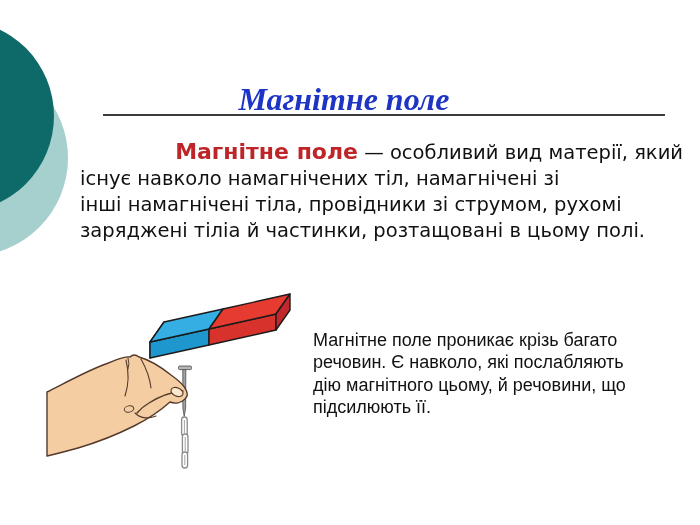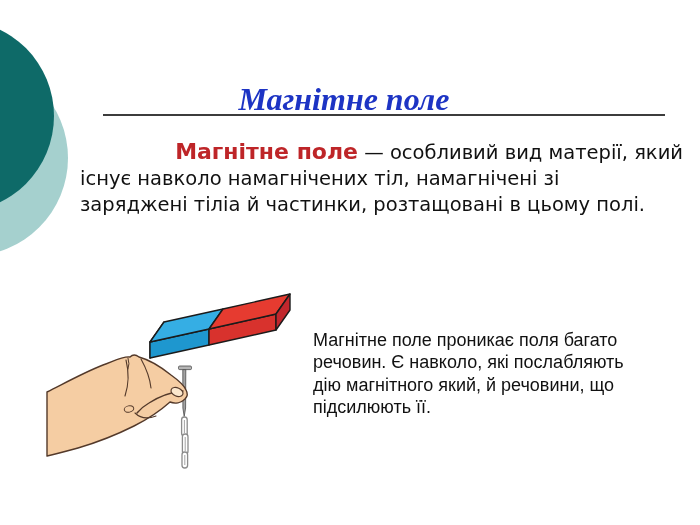--- a/index.html
+++ b/index.html
@@ -41,20 +41,21 @@
 
   <h1 class="slide-title" style="color: rgb(29, 52, 196);">Магнітне поле</h1>
   <div class="title-rule" style="background: rgb(60, 60, 60);"></div>
 
   <div class="definition">
     <div class="line">
       <span class="term" style="color: rgb(190, 37, 40);">Магнітне поле</span><span> — особливий вид матерії, який</span>
     </div>
     <div class="cont">
         <div>існує навколо намагнічених тіл, намагнічені зі</div>
+        <div>інші намагнічені тіла, провідники зі струмом, рухомі</div>
         <div>заряджені тіліа й частинки, розтащовані в цьому полі.</div>
       </div>
   </div>
 
   <svg class="illustration" viewBox="0 0 260 220">
 
     <g stroke-linejoin="round" stroke-width="1.4" stroke="#1b1b1b">
       <polygon points="110,62 124,42 124,58 110,78" fill="#1583b8"></polygon>
       <polygon points="110,62 169,49 169,65 110,78" fill="#1e97cf"></polygon>
       <polygon points="169,49 236,34 236,50 169,65" fill="#d8322d"></polygon>
@@ -95,19 +96,19 @@
       <path fill="none" stroke-width="1.1" d="M 95,133 C 100,138 108,139 116,136"></path>
       <path fill="none" stroke-width="1.1" d="M 101,79 C 106,88 110,99 111,108"></path>
       <path fill="none" stroke-width="1.1" d="M 86,80 C 89,92 89,104 85,116"></path>
       <path fill="none" stroke-width="1" d="M 88,78 Q 90,84 88,89"></path>
       <ellipse cx="137" cy="112" rx="6.3" ry="4.2" transform="rotate(24 137 112)" stroke-width="1.1" fill="#fbe7cd"></ellipse>
       <ellipse cx="89" cy="129" rx="4.8" ry="3.2" transform="rotate(-12 89 129)" stroke-width="1" fill="#f5cda3"></ellipse>
     </g>
   </svg>
 
   <div class="side-note">
-      <div>Магнітне поле проникає поля багато</div>
+      <div>Магнітне поле проникає крізь багато</div>
       <div>речовин. Є навколо, які послабляють</div>
-      <div>дію магнітного який, й речовини, що</div>
+      <div>дію магнітного цьому, й речовини, що</div>
       <div>підсилюють її.</div>
     </div>
 
 </div>
 
 </body></html>

